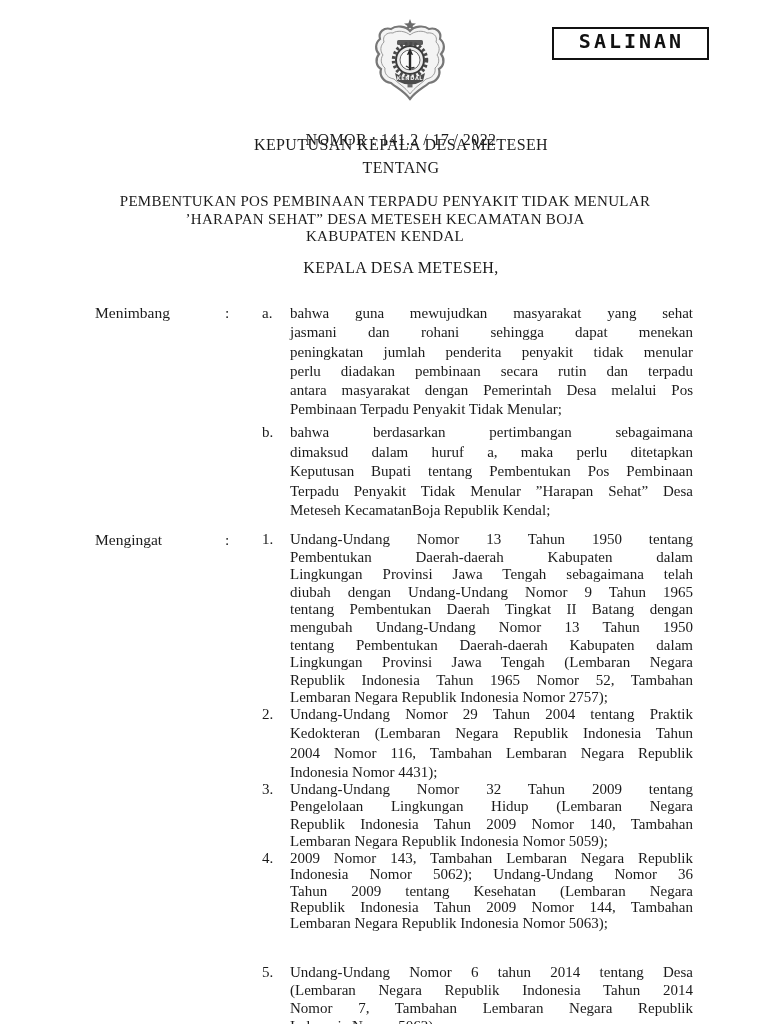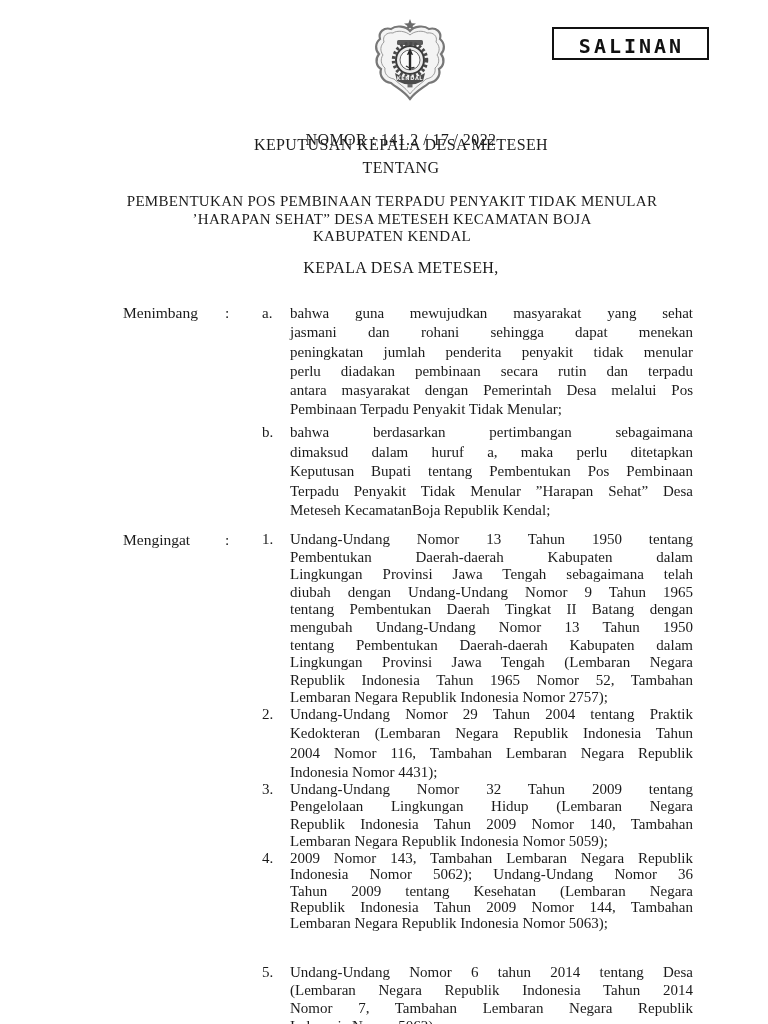--- a/index.html
+++ b/index.html
@@ -9,36 +9,36 @@
     background:#ffffff;
     overflow:hidden;
     font-family:"Liberation Serif","DejaVu Serif",serif;
     color:#1b1b1b;
   }
   
   .crest{position:absolute;left:366px;top:18px;width:88px;height:84px;}
   .stamp-box{
     position:absolute;left:552px;top:27px;width:153px;height:29px;
     border:2px solid #111;
-    display:flex;align-items:flex-end;justify-content:center;
+    display:flex;align-items:flex-start;justify-content:center;
   }
   .stamp-text{
     font-family:"DejaVu Sans Mono","Liberation Mono",monospace;
     font-weight:bold;font-size:20px;letter-spacing:3px;color:#111;
     transform:translateX(1px);
   }
   .centerline{position:absolute;left:95px;width:612px;text-align:center;white-space:nowrap;}
   .title-line{font-size:16px;letter-spacing:0.4px;}
-  .subject-block{position:absolute;left:86px;width:612px;}
+  .subject-block{position:absolute;left:79px;width:612px;}
   .subject-block .tline{
     text-align:center;text-align-last:center;
     font-size:15px;letter-spacing:0.3px;line-height:17.6px;white-space:nowrap;
   }
   
-  .sec-label{position:absolute;left:95px;font-size:15.5px;margin-left:28px;}
+  .sec-label{position:absolute;left:95px;font-size:15.5px;}
   .sec-colon{position:absolute;left:225px;font-size:15.5px;}
   .item{
     position:absolute;left:262px;width:431px;
     display:flex;align-items:flex-start;
     font-size:15px;
   }
   .item .marker{width:28px;flex:0 0 28px;}
   .item .lines{width:403px;flex:0 0 403px;}
   .tline{text-align:justify;text-align-last:justify;}
   .tline-last{text-align-last:left;}

